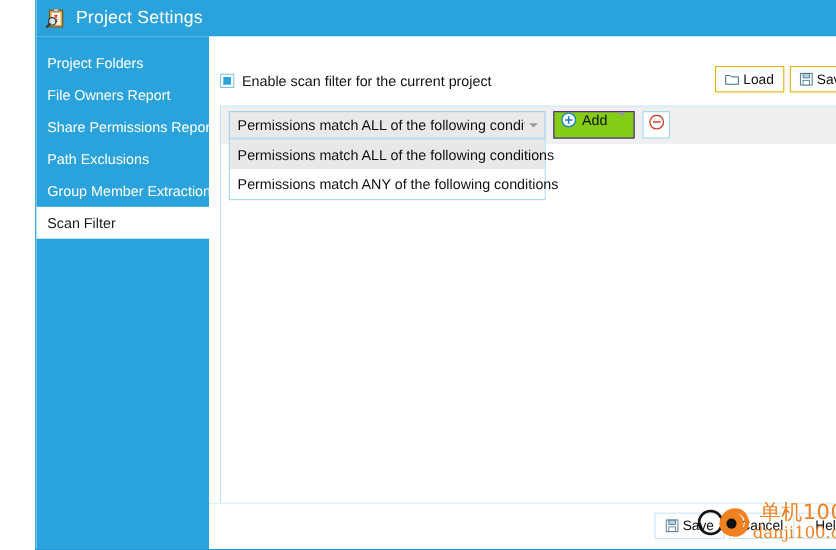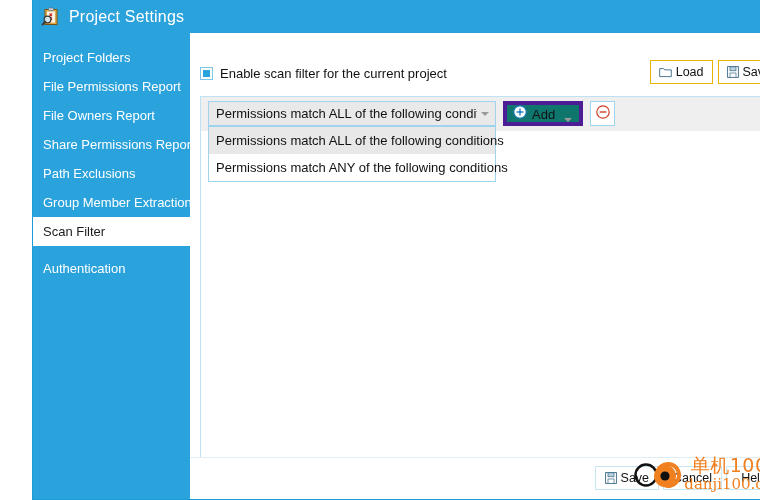--- a/index.html
+++ b/index.html
@@ -153,23 +153,23 @@
   .caret {
     width: 0; height: 0;
     border-left: 4px solid transparent;
     border-right: 4px solid transparent;
     border-top: 4px solid #999999;
     flex: 0 0 auto;
     margin-left: 4px;
   }
   #addbtn {
     height: 25px;
-    border: 4px solid #4c1d95;
-    background: #0f766e;
-    display: flex; align-items: flex-end; gap: 5px;
+    border: 1px solid #4c1d95;
+    background: #84cc16;
+    display: flex; align-items: flex-start; gap: 5px;
     padding: 0 7px 0 6px;
     font-size: 13px;
     color: #111111;
     cursor: pointer;
   }
   #rembtn {
     width: 25px; height: 25px;
     border: 1px solid #9ed4ee;
     background: #ffffff;
     display: flex; align-items: center; justify-content: center;
@@ -271,41 +271,35 @@
         <path d="M1 1 L12 12 M12 1 L1 12" stroke="#ffffff" stroke-width="1.4"></path>
       </svg>
     </div>
   </div>
 
   <div id="sidebar">
     <div class="nav-item">
       <span>Project Folders</span>
     </div>
     <div class="nav-item">
-      <span>File Permissions Report</span>
-    </div>
-    <div class="nav-item">
       <span>File Owners Report</span>
     </div>
     <div class="nav-item">
       <span>Share Permissions Report</span>
     </div>
     <div class="nav-item">
       <span>Path Exclusions</span>
     </div>
     <div class="nav-item">
       <span>Group Member Extraction</span>
     </div>
     <div class="nav-item selected">
       <span>Scan Filter</span>
     </div>
     <div class="nav-gap"></div>
-    <div class="nav-item">
-      <span>Authentication</span>
-    </div>
   </div>
 
   <div id="content">
 
     <div id="toprow">
 
       <div id="enable-row">
         <span class="chk checked"></span>
         <span id="enable-label">Enable scan filter for the current project</span>
       </div>

